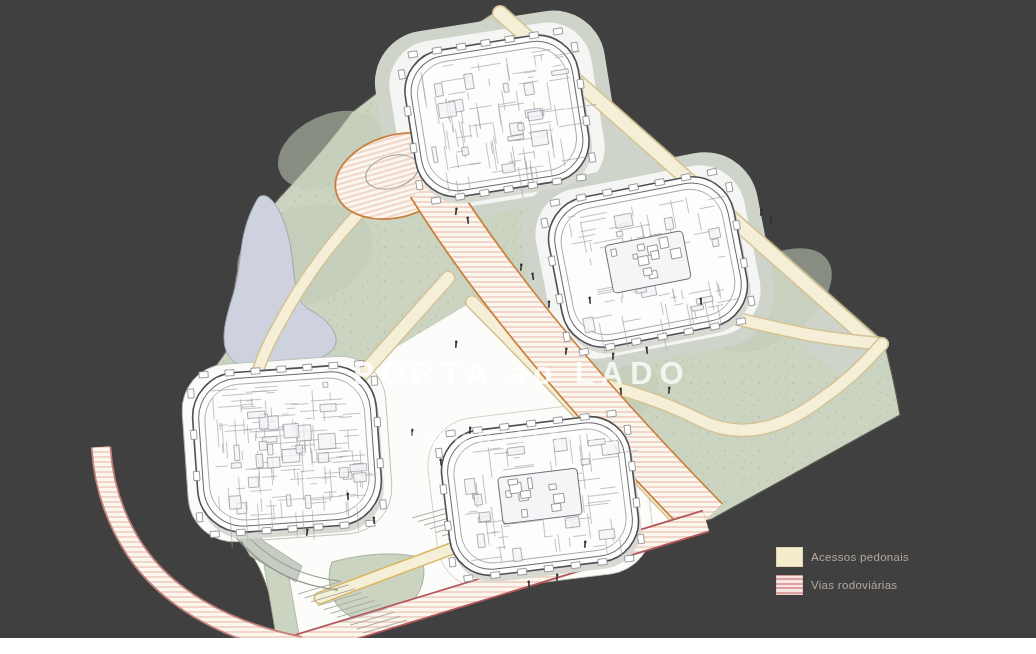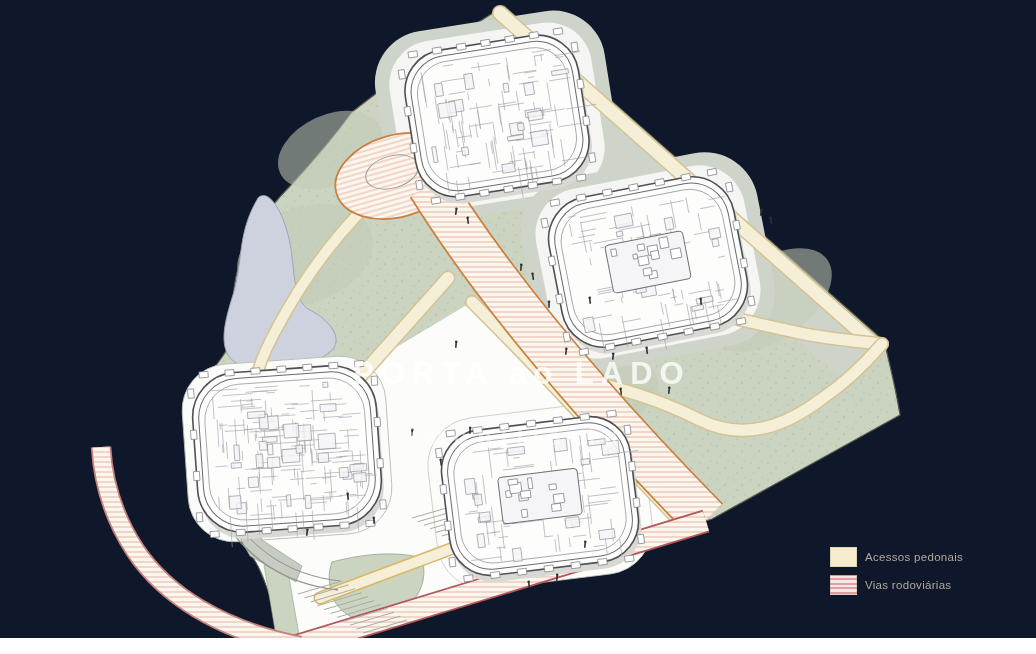--- a/index.html
+++ b/index.html
@@ -1,25 +1,25 @@
 <!DOCTYPE html>
 <html><head>
 <meta charset="utf-8">
 <style>
   html,body{margin:0;padding:0;background:#ffffff;}
-  .stage{position:relative;width:1036px;height:638px;background:#0f172a;overflow:hidden;
+  .stage{position:relative;width:1036px;height:638px;background:#404040;overflow:hidden;
          font-family:"Liberation Sans", sans-serif;}
   .stage svg{position:absolute;left:0;top:0;}
   .watermark{position:absolute;transform:translate(-50%,-50%);white-space:nowrap;
              pointer-events:none;user-select:none;}
   .wm1{left:522px;top:374px;font-size:31px;font-weight:bold;letter-spacing:7px;
        color:rgba(255,255,255,0.78);}
   .wm2{left:517px;top:437px;font-size:24px;font-weight:bold;letter-spacing:9px;
        color:rgba(255,255,255,0.42);}
-  .legend{position:absolute;left:830px;top:546px;}
+  .legend{position:absolute;left:776px;top:546px;}
   .legend-row{display:flex;align-items:center;margin-bottom:7px;height:21px;}
   .swatch{display:inline-block;width:27px;height:20px;margin-right:8px;
           border:1px solid rgba(160,140,110,0.25);box-sizing:border-box;}
   .legend-label{font-size:11.5px;color:#b3a89e;letter-spacing:0.3px;}
 </style>
 </head>
 <body>
 
 <div class="stage">
 

